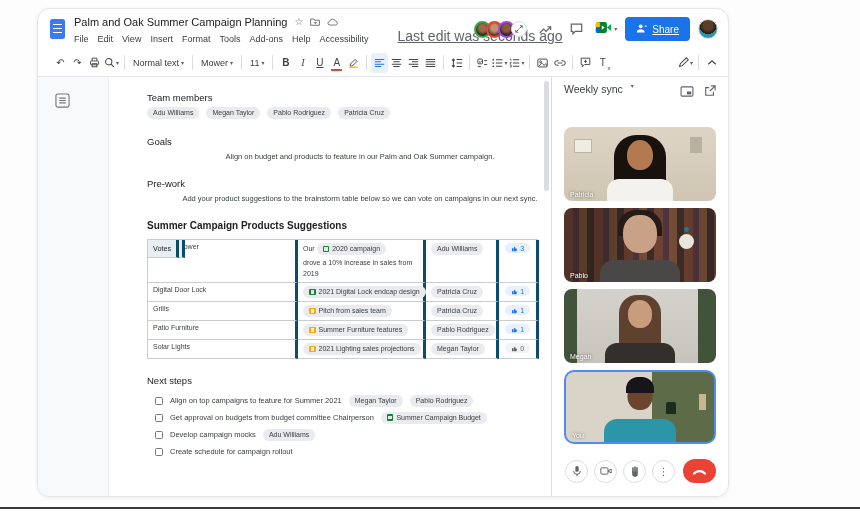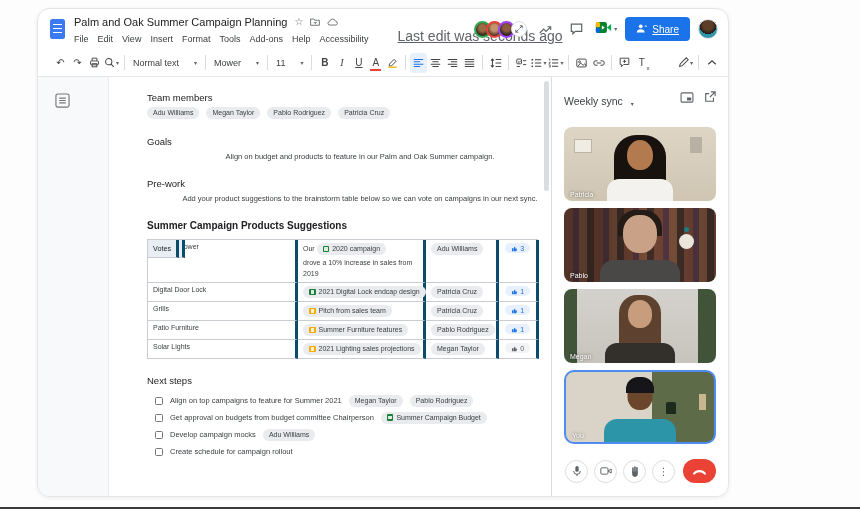--- a/index.html
+++ b/index.html
@@ -42,21 +42,21 @@
       background:radial-gradient(circle at 50% 30%, #5c3d28 30%, #1f1b18 55%, #2e96a8 56%); border:1px solid #e0e0e0; }
 
   
   .toolbar { display:flex; align-items:center; height:28px; padding:0 8px 0 14px; border-bottom:1px solid #e4e6e9;
              flex:0 0 auto; color:#444; }
   .ti { min-width:17px; height:20px; display:flex; align-items:center; justify-content:center; font-size:10px;
         color:#444; border-radius:3px; gap:1px; }
   .ti.sel { background:#e8f0fe; color:#1a73e8; }
   .ti svg { display:block; }
   .tsep { width:1px; height:15px; background:#dadce0; margin:0 4px; flex:0 0 auto; }
-  .tdrop { display:flex; align-items:center; gap:15px; font-size:9px; color:#3c4043; padding:0 4px; height:20px; }
+  .tdrop { display:flex; align-items:center; gap:2px; font-size:9px; color:#3c4043; padding:0 4px; height:20px; }
   .caret { font-size:6px; color:#5f6368; line-height:6px; }
   .glyph-b { font-weight:bold; } .glyph-i { font-style:italic; font-family:"Liberation Serif",serif; }
   .glyph-u { text-decoration:underline; }
   .glyph-a { position:relative; } .glyph-a:after { content:""; position:absolute; left:3px; right:3px; bottom:2px; height:2px; background:#e94335; }
   .clear-fmt { position:relative; font-size:10px; }
   .clear-fmt:after { content:"x"; font-size:6px; position:absolute; right:1px; bottom:2px; }
   .spacer { flex:1 1 auto; }
 
   
   .content { flex:1 1 auto; display:flex; min-height:0; }
@@ -95,21 +95,21 @@
 
   
   .steps { margin-top:6px; }
   .step { display:flex; align-items:center; gap:7px; height:17px; }
   .cbx { width:8px; height:8px; border:1px solid #747775; border-radius:1.5px; margin-left:8px; flex:0 0 auto; }
   .step-text { font-size:7.5px; color:#3c4043; white-space:nowrap; }
 
   
   .meet-panel { width:177px; flex:0 0 auto; border-left:1px solid #dadce0; background:#fff;
                 display:flex; flex-direction:column; }
-  .mp-head { display:flex; align-items:flex-end; height:30px; padding:6px 12px 0 12px; gap:6px; }
+  .mp-head { display:flex; align-items:flex-start; height:30px; padding:6px 12px 0 12px; gap:6px; }
   .mp-title { font-size:10.5px; color:#3c4043; flex:0 0 auto; }
   .mp-caret { margin-left:2px; }
   .mp-icons { margin-left:auto; display:flex; gap:10px; color:#5f6368; }
   .tiles { padding:20px 12px 0 12px; display:flex; flex-direction:column; gap:7px; }
   .tile { position:relative; height:74px; border-radius:8px; overflow:hidden; background:#888; }
   .tile.active { border:2px solid #4e8cf0; border-radius:10px; }
   .nm { position:absolute; left:6px; bottom:3px; color:#fff; font-size:7px; text-shadow:0 0 3px rgba(0,0,0,.7); z-index:5; }
   .hair,.head,.torso,.beanie { position:absolute; z-index:2; }
 
   .t-patricia { background:linear-gradient(180deg,#ded5c6,#cfc5b2); }

